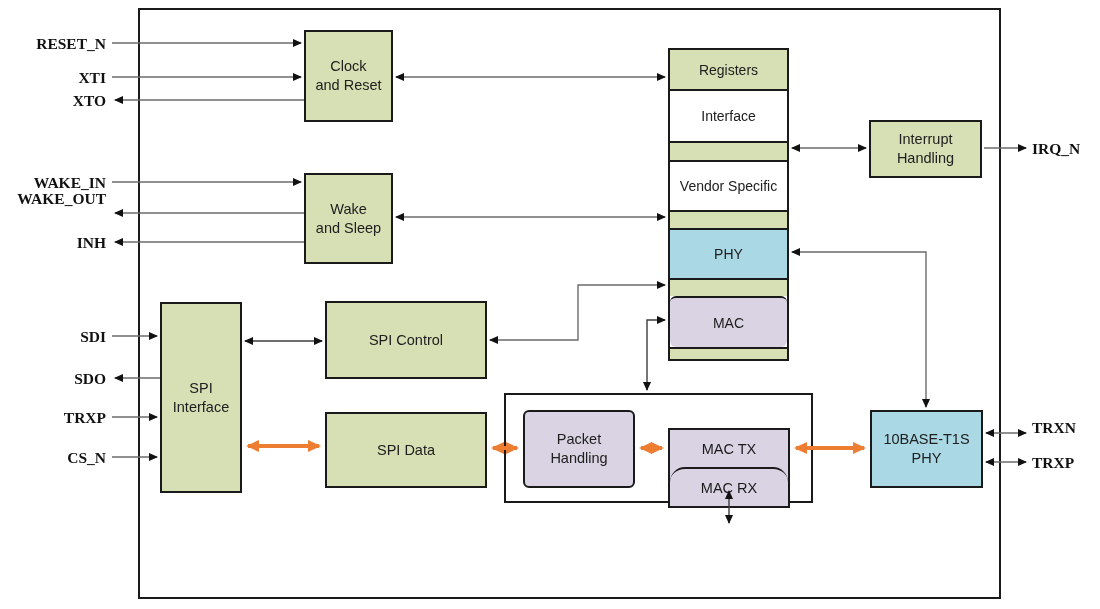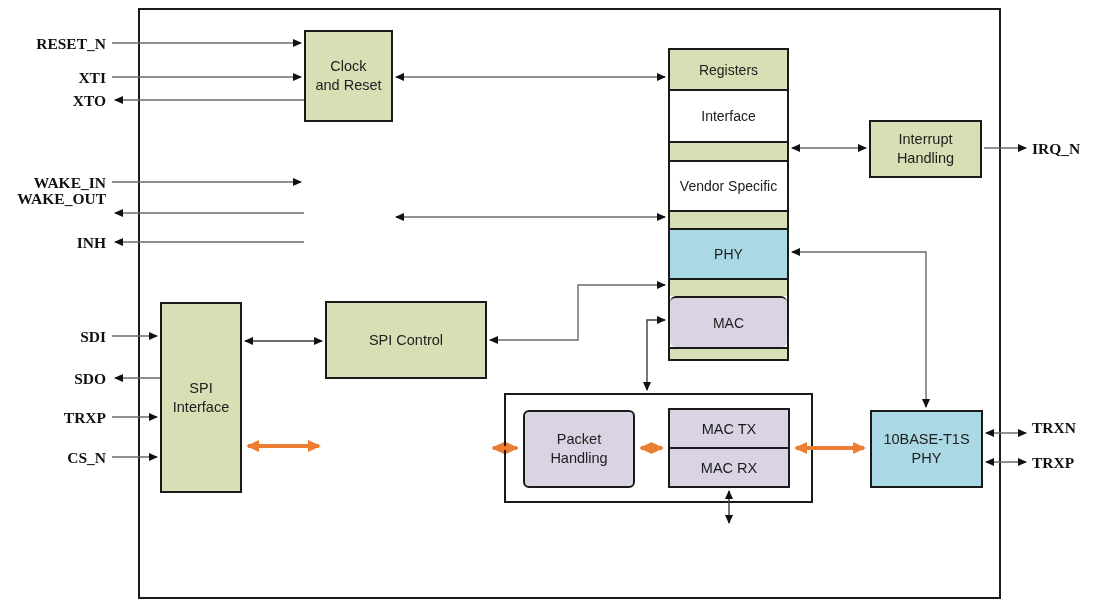--- a/index.html
+++ b/index.html
@@ -36,29 +36,29 @@
     border:2px solid var(--ink);box-sizing:border-box;background:#fff;
   }
   .reg-seg{
     display:flex;align-items:center;justify-content:center;
     font-size:14px;color:#202020;box-sizing:border-box;
     border-top:2px solid var(--ink);
   }
   .reg-seg:first-child{border-top:none;}
   
   #mac-txrx{
-    position:absolute;left:668px;top:408px;width:122px;height:80px;
+    position:absolute;left:668px;top:428px;width:122px;height:80px;
     border:2px solid var(--ink);box-sizing:border-box;background:var(--block-purple);
     display:flex;flex-direction:column;
   }
   #mac-txrx .half{
     flex:1;display:flex;align-items:center;justify-content:center;
     font-size:14.5px;box-sizing:border-box;
   }
-  #mac-txrx .half.bottom{border-top:2px solid var(--ink);}
+  #mac-txrx .half.bottom{border-top:2px solid var(--ink);border-radius:15px;}
   
   .pin{
     position:absolute;font-family:"Liberation Serif", serif;
     font-weight:bold;font-size:15.5px;color:#111;white-space:nowrap;
   }
   .pin.left{left:0;width:106px;text-align:right;}
   .pin.right{left:1032px;text-align:left;}
   
   #wires{position:absolute;left:0;top:0;width:1100px;height:609px;pointer-events:none;}
   .wire{stroke:var(--line-gray);stroke-width:1.4;fill:none;}
@@ -85,26 +85,29 @@
   <div class="pin left" style="top:409px">TRXP</div>
   <div class="pin left" style="top:449px">CS_N</div>
 
   <div class="pin right" style="top:140px">IRQ_N</div>
   <div class="pin right" style="top:419px">TRXN</div>
   <div class="pin right" style="top:454px">TRXP</div>
 
   <div class="blk green" style="left:304px;top:30px;width:89px;height:92px">Clock
 and Reset</div>
 
+  <div class="blk green" style="left:304px;top:173px;width:89px;height:91px">Wake
+and Sleep</div>
 
   <div class="blk green" style="left:325px;top:301px;width:162px;height:78px">SPI Control</div>
 
   <div class="blk green" style="left:160px;top:302px;width:82px;height:191px">SPI
 Interface</div>
 
+  <div class="blk green" style="left:325px;top:412px;width:162px;height:76px">SPI Data</div>
 
   <div id="registers">
     <div class="reg-seg green" style="height:39px">Registers</div>
     <div class="reg-seg white" style="height:52px">Interface</div>
     <div class="reg-seg green" style="height:19px"></div>
     <div class="reg-seg white" style="height:50px">Vendor Specific</div>
     <div class="reg-seg green" style="height:18px"></div>
     <div class="reg-seg blue" style="height:50px">PHY</div>
     <div class="reg-seg green" style="height:18px"></div>
     <div class="reg-seg purple" style="height:51px">MAC</div>

